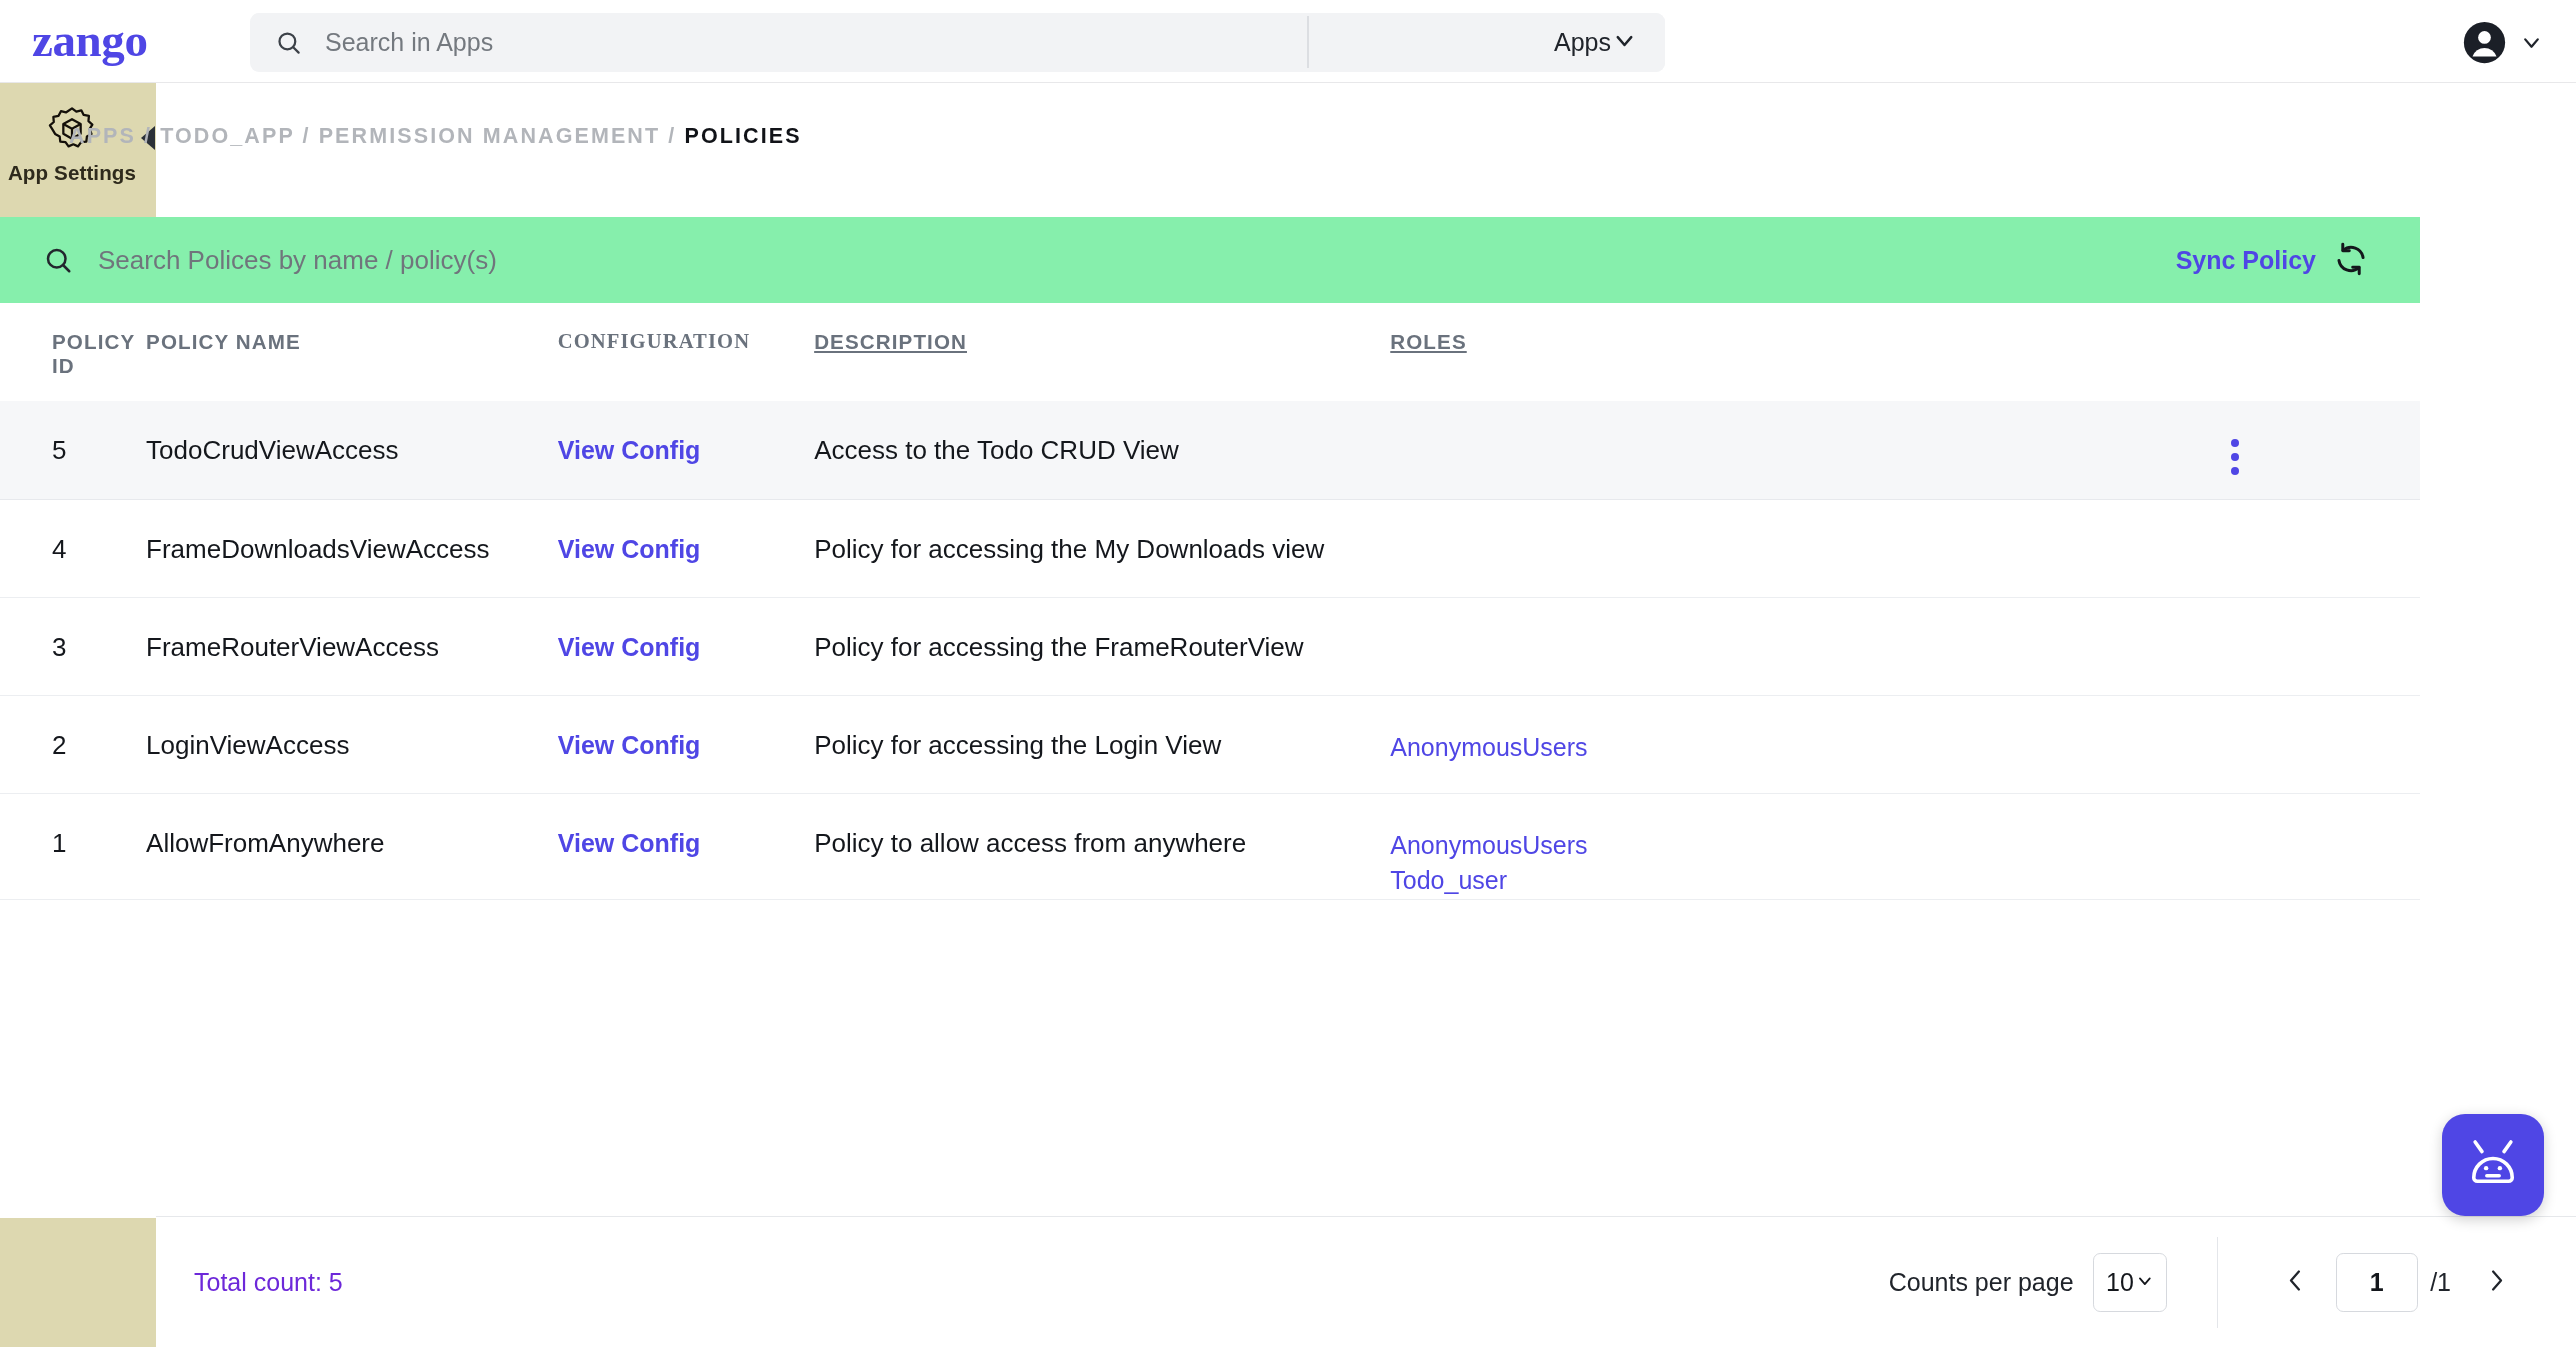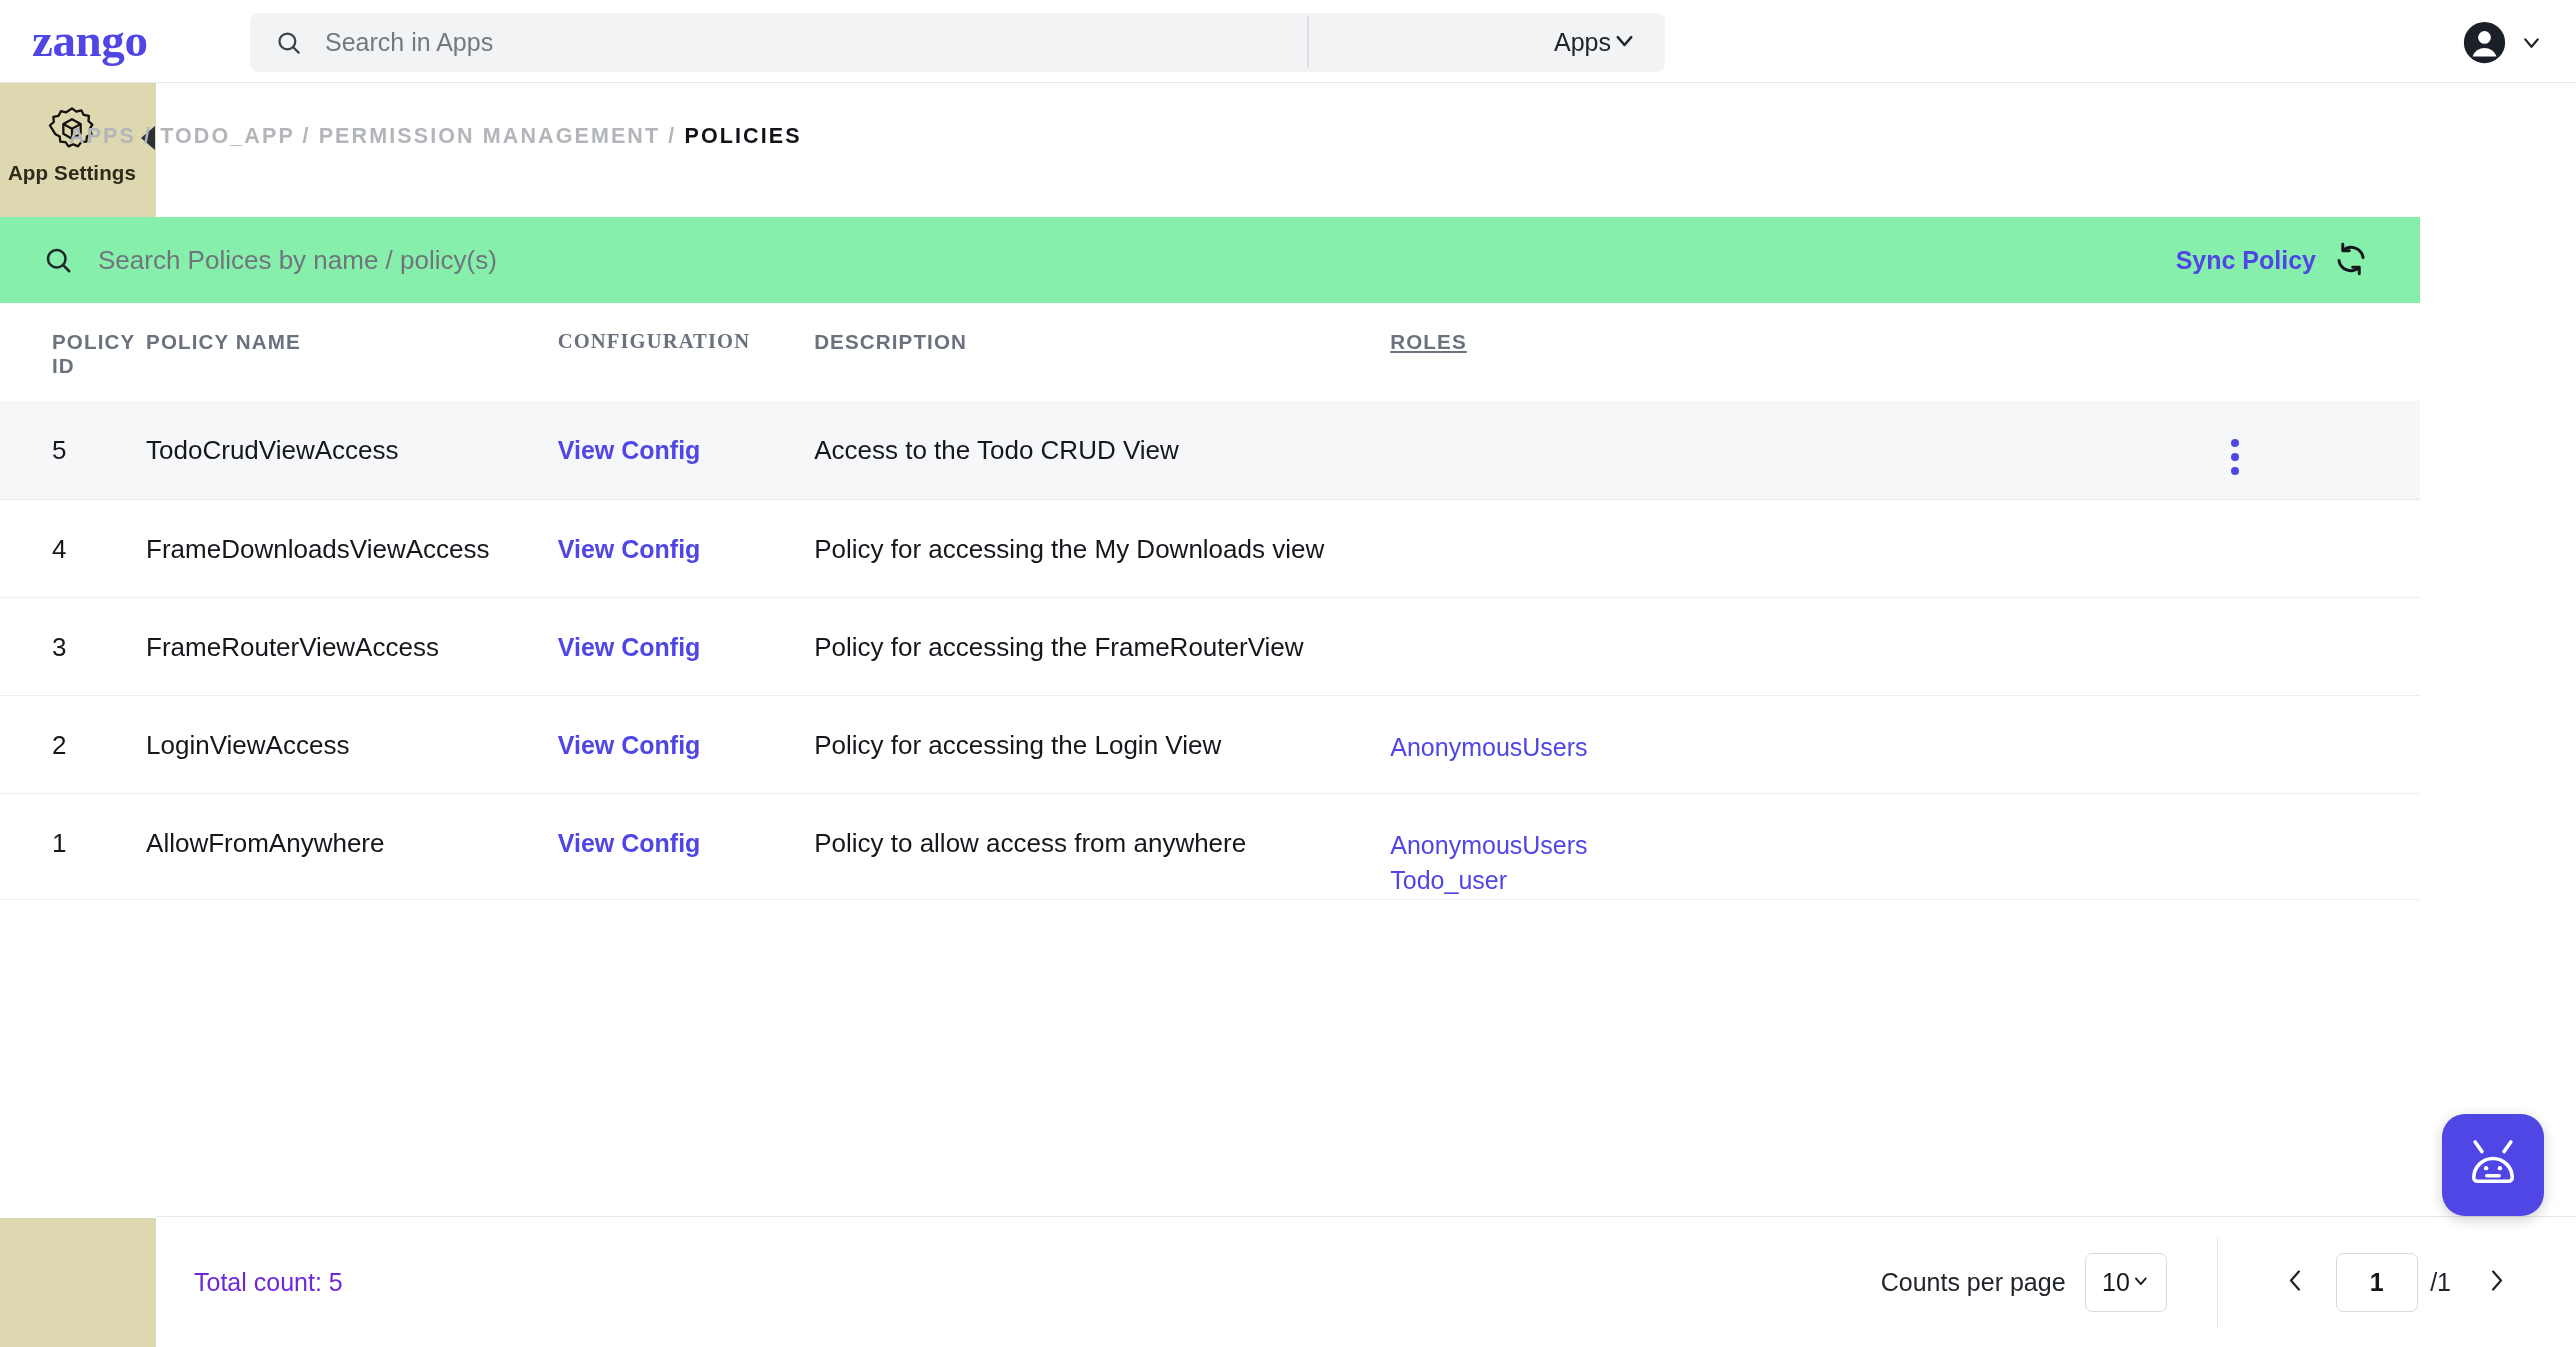--- a/index.html
+++ b/index.html
@@ -117,21 +117,21 @@
   
   table.pt { position: absolute; top: 86px; left: 0; width: 2420px; border-collapse: collapse; table-layout: fixed; }
   table.pt th {
     text-align: left; vertical-align: top;
     font-size: 20.6px; font-weight: 700; letter-spacing: 1.1px;
     color: #6a727d; padding: 27px 0 0 0; height: 98px;
   }
   table.pt th.c0 { width: 143px; padding-left: 52px; }
   table.pt th.c1 { width: 403px; }
   table.pt th.c2 { width: 251px; font-family: Liberation Serif, serif; }
-  table.pt th.c3 { width: 564px; }
+  table.pt th.c3 { width: 564px; text-decoration: underline; }
   table.pt th.c4 { width: 358px; text-decoration: underline; }
   table.pt th.c5 { width: 340px; }
   table.pt th.c6 { width: 310px; }
 
   table.pt td { vertical-align: top; padding-top: 34px; height: 98px; font-size: 26px; color: #14171c; }
   table.pt td.c0 { padding-left: 52px; }
   .rowline td { border-bottom: 0.9px solid #eceef1; background-clip: padding-box; }
   tr.hovered td { background: #f6f7f9; }
   tr.hovered td { border-bottom: 0.9px solid #e7e9ed; }
 
@@ -145,21 +145,21 @@
   .footer {
     position: absolute; left: 156px; bottom: 0;
     width: 2420px; height: 131px; background: #ffffff;
     border-top: 0.9px solid #e6e8eb;
     display: flex; align-items: center;
   }
   .total { margin-left: 38px; font-size: 25px; color: #6d28d9; }
   .pager { margin-left: auto; display: flex; align-items: center; }
   .cpp-label { font-size: 25px; color: #20242b; margin-right: 19.7px; }
   .cpp-box {
-    width: 82px; height: 59px; border: 0.9px solid #d6d9de; border-radius: 7.2px;
+    width: 74px; height: 59px; border: 0.9px solid #d6d9de; border-radius: 7.2px;
     display: flex; align-items: center; justify-content: center; gap: 1px;
     font-size: 25px; color: #14171c; cursor: pointer;
   }
   .pg-divider { width: 0.9px; height: 91px; background: #e4e6ea; margin: 0 50px; }
   .arrow-btn {
     width: 55px; height: 55px; display: flex; align-items: center;
     justify-content: center; cursor: pointer;
   }
   .pg-num {
     width: 82px; height: 59px; border: 0.9px solid #d6d9de; border-radius: 7.2px;

